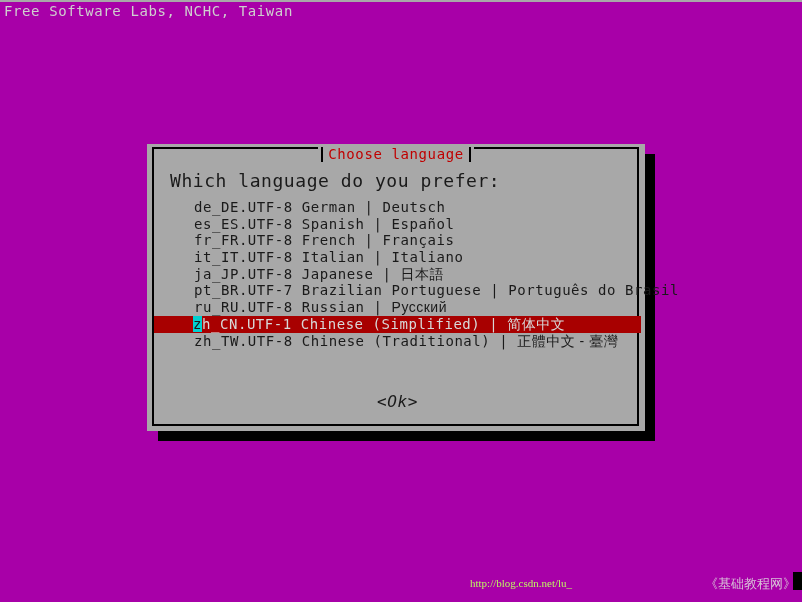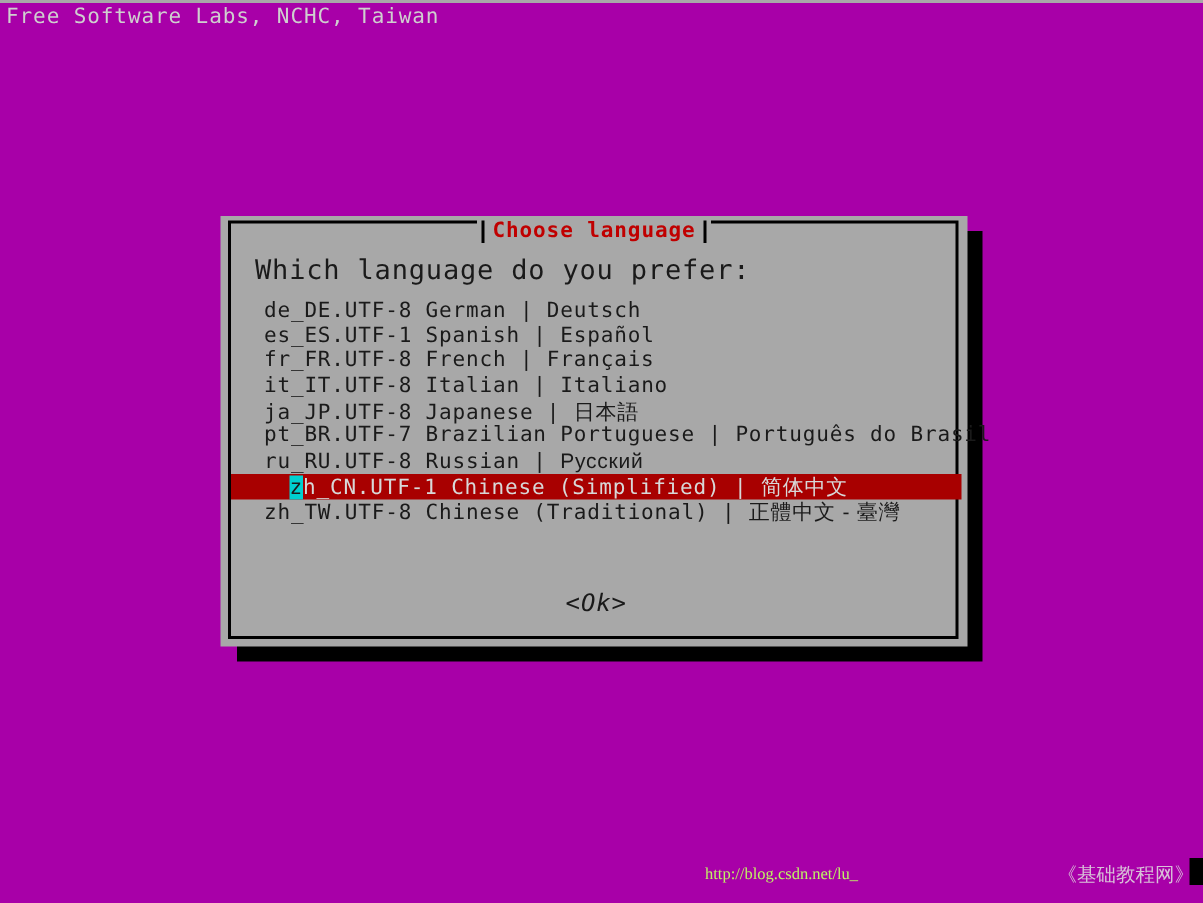--- a/index.html
+++ b/index.html
@@ -71,21 +71,20 @@
     align-items: center;
     justify-content: center;
     pointer-events: none;
   }
   #title-bg {
     background: #a8a8a8;
     padding: 0 3px;
     display: flex;
     align-items: center;
     gap: 5px;
-    font-weight: bold;
   }
   .title-bar {
     display: inline-block;
     width: 2px;
     height: 15px;
     background: #000;
   }
   #dialog-title {
     font-size: 14px;
     line-height: 16px;
@@ -110,21 +109,21 @@
     width: 487px;
   }
   .lang-row {
     position: relative;
     height: 16.7px;
     font-size: 14px;
     line-height: 16.7px;
     letter-spacing: 0.55px;
     color: #1a1a1a;
     white-space: pre;
-    padding-left: 22px;
+    padding-left: 40px;
     box-sizing: border-box;
   }
   .lang-row.selected {
     background: #a80000;
     color: #d8d8d8;
     padding-left: 0;
   }
   .lang-row.selected .cursor-char {
     background: #00d0d0;
     color: #1a1a1a;
@@ -196,21 +195,21 @@
 
   <div id="dialog-shadow"></div>
 
   <div id="dialog">
     <div id="dialog-inner">
 
       <div id="prompt">Which language do you prefer:</div>
 
       <div id="lang-list">
           <div class="lang-row"><span>de_DE.UTF-8 German | </span><span class="">Deutsch</span></div>
-          <div class="lang-row"><span>es_ES.UTF-1 Spanish | </span><span class="">Español</span></div>
+          <div class="lang-row"><span>es_ES.UTF-8 Spanish | </span><span class="">Español</span></div>
           <div class="lang-row"><span>fr_FR.UTF-8 French | </span><span class="">Français</span></div>
           <div class="lang-row"><span>it_IT.UTF-8 Italian | </span><span class="">Italiano</span></div>
           <div class="lang-row"><span>ja_JP.UTF-8 Japanese | </span><span class="cjk">日本語</span></div>
           <div class="lang-row"><span>pt_BR.UTF-7 Brazilian Portuguese | </span><span class="">Português do Brasil</span></div>
           <div class="lang-row"><span>ru_RU.UTF-8 Russian | </span><span class="cyr">Русский</span></div>
           <div class="lang-row selected"><span class="sel-pad"></span><span class="cursor-char">z</span><span>h_CN.UTF-1 Chinese (Simplified) | </span><span class="cjk">简体中文</span></div>
           <div class="lang-row"><span>zh_TW.UTF-8 Chinese (Traditional) | </span><span class="cjk">正體中文 - 臺灣</span></div>
         </div>
 
       <div id="ok-row">

